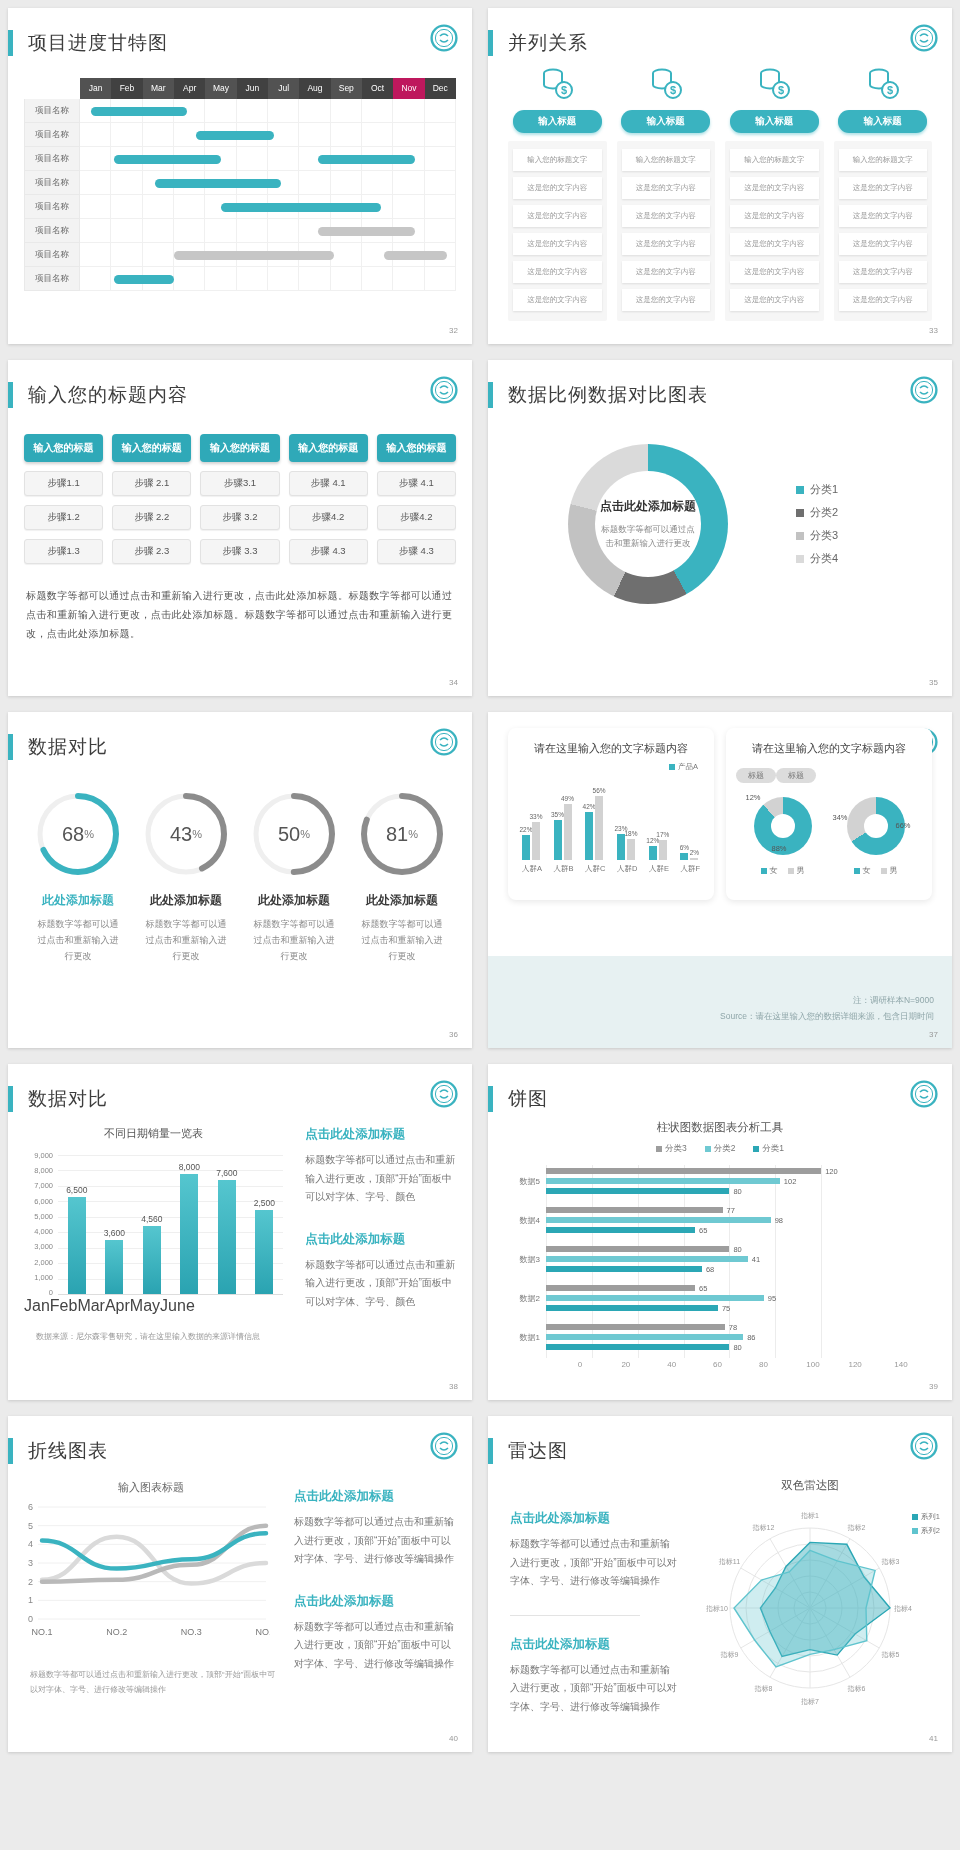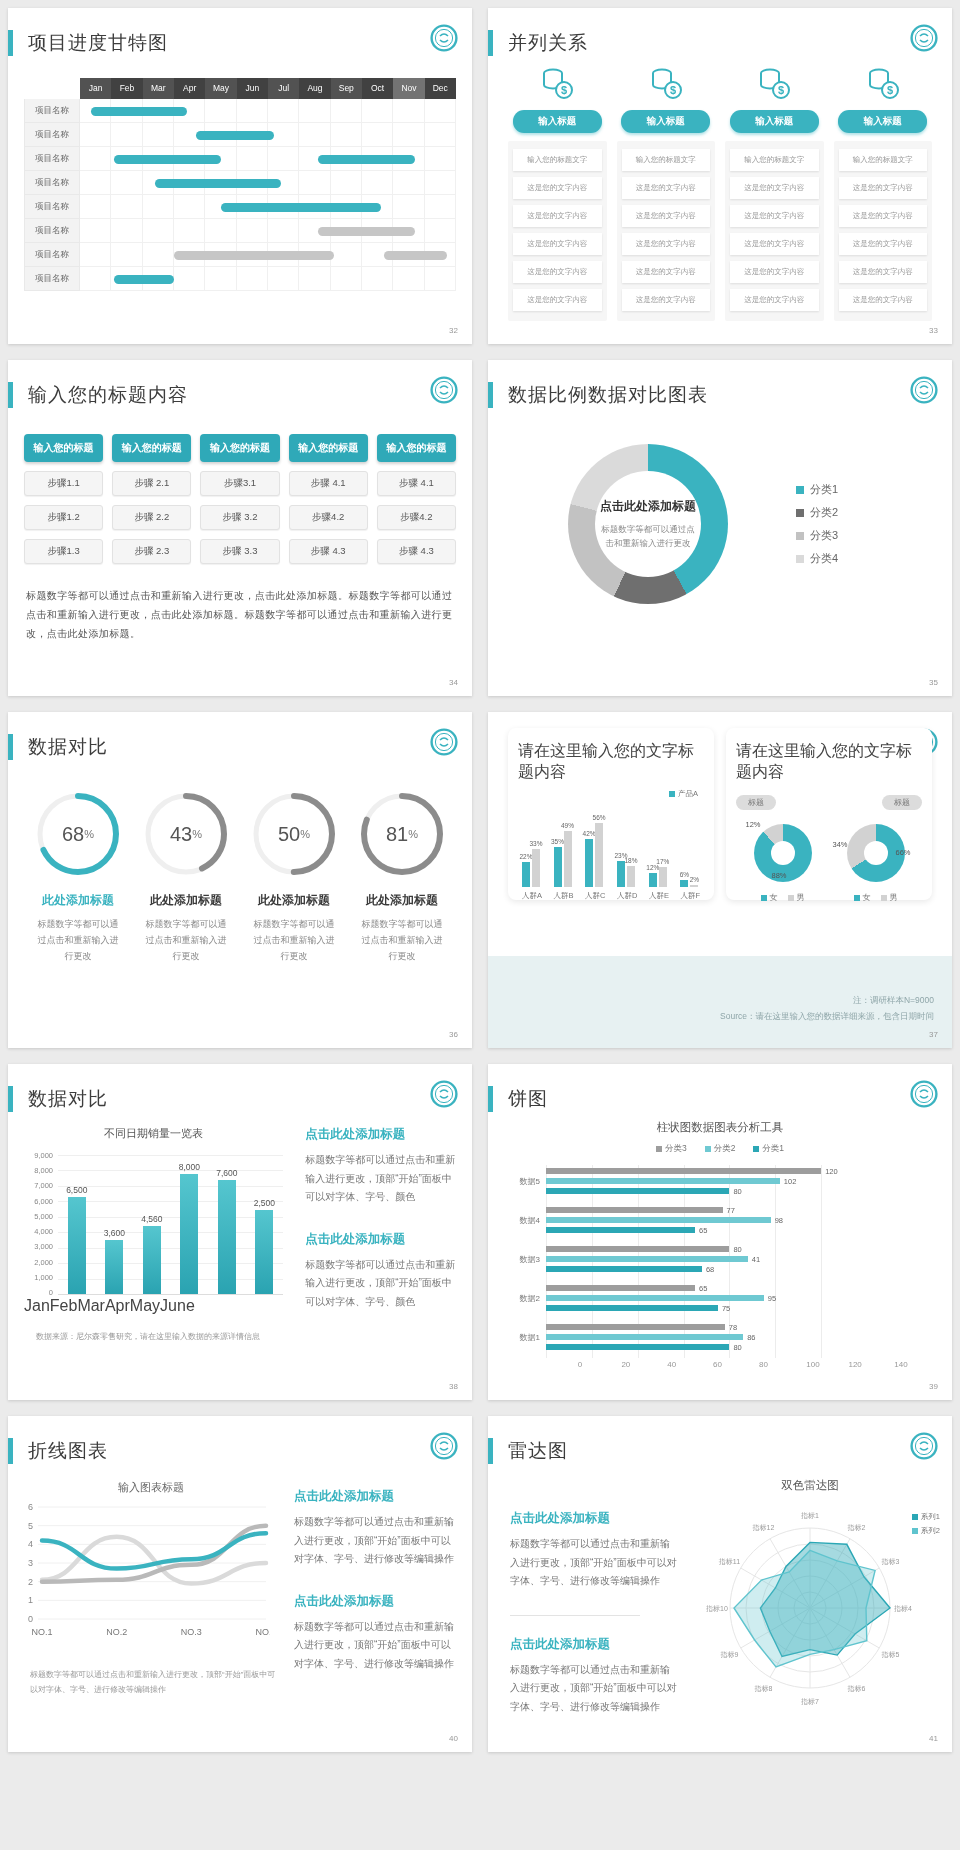--- a/index.html
+++ b/index.html
@@ -62,31 +62,31 @@
   .ring-pct { position: absolute; inset: 0; display: flex; align-items: center; justify-content: center; font-size: 20px; color: #555; }
   .ring-pct span { font-size: 11px; color: #777; }
   .ring-cap { margin-top: 14px; font-size: 12px; font-weight: bold; color: #3b3b3b; }
   .ring-cap.accent { color: #3ab3c0; }
   .ring-desc { margin: 8px auto 0; width: 88px; font-size: 9px; color: #8a8a8a; line-height: 1.75; }
 
   
   .strip37 { position: absolute; left: 0; right: 0; bottom: 0; height: 92px; background: #e7f1f2; }
   .cards37 { position: relative; display: flex; gap: 12px; margin: 16px 20px 0; }
   .card37 { flex: 1; background: #fff; border-radius: 8px; box-shadow: 0 2px 6px rgba(0,0,0,.09); padding: 13px 10px 10px; height: 172px; }
-  .card37 .c-title { font-size: 16px; color: #444; }
+  .card37 .c-title { font-size: 11px; color: #444; text-align: center; }
   .bar37-legend { display: flex; justify-content: flex-end; align-items: center; font-size: 7.5px; color: #777; margin: 6px 6px 0; }
   .bar37-legend .lsq { width: 6px; height: 6px; margin-right: 3px; }
   .g37 { display: flex; justify-content: space-between; align-items: flex-end; height: 84px; margin: 18px 4px 0; }
   .g37 .grp { text-align: center; }
   .g37 .pair { display: flex; align-items: flex-end; gap: 2px; height: 72px; }
   .g37 .bcol { position: relative; width: 8px; }
   .g37 .bbar { width: 8px; }
   .g37 .blab { position: absolute; top: -9px; left: 50%; transform: translateX(-50%); font-size: 6.5px; color: #666; white-space: nowrap; }
   .g37 .cat { font-size: 7.5px; color: #777; margin-top: 4px; }
-  .pills37 { display: flex; justify-content: space-between; margin-top: 12px; }
+  .pills37 { display: flex; justify-content: flex-start; margin-top: 12px; }
   .pill37 { background: #dcdcdc; color: #777; font-size: 8px; padding: 2px 12px; border-radius: 9px; }
   .donuts37 { display: flex; justify-content: space-around; margin-top: 14px; }
   .d37 { position: relative; width: 58px; height: 58px; border-radius: 50%; }
   .d37 .hole { position: absolute; inset: 17px; background: #fff; border-radius: 50%; }
   .d37 .dl { position: absolute; font-size: 7.5px; color: #555; }
   .d37-legend { display: flex; justify-content: center; gap: 10px; font-size: 8px; color: #777; margin-top: 10px; }
   .d37-legend .li { display: flex; align-items: center; }
   .d37-legend .lsq { width: 6px; height: 6px; margin-right: 3px; }
   .notes37 { position: absolute; right: 18px; bottom: 24px; text-align: right; font-size: 8.5px; color: #8fa6a9; line-height: 1.9; }
 
@@ -160,21 +160,21 @@
           <div class="g-month" style="background: rgb(82, 82, 82);">Jan</div>
           <div class="g-month" style="background: rgb(65, 65, 65);">Feb</div>
           <div class="g-month" style="background: rgb(82, 82, 82);">Mar</div>
           <div class="g-month" style="background: rgb(65, 65, 65);">Apr</div>
           <div class="g-month" style="background: rgb(82, 82, 82);">May</div>
           <div class="g-month" style="background: rgb(65, 65, 65);">Jun</div>
           <div class="g-month" style="background: rgb(82, 82, 82);">Jul</div>
           <div class="g-month" style="background: rgb(65, 65, 65);">Aug</div>
           <div class="g-month" style="background: rgb(82, 82, 82);">Sep</div>
           <div class="g-month" style="background: rgb(65, 65, 65);">Oct</div>
-          <div class="g-month" style="background: #737373;">Nov</div>
+          <div class="g-month" style="background: #be185d;">Nov</div>
           <div class="g-month" style="background: rgb(65, 65, 65);">Dec</div>
         </div>
         <div class="g-body">
           <div class="g-row">
             <div class="g-rlabel">项目名称</div>
             <div class="g-cell"></div>
             <div class="g-cell"></div>
             <div class="g-cell"></div>
             <div class="g-cell"></div>
             <div class="g-cell"></div>

